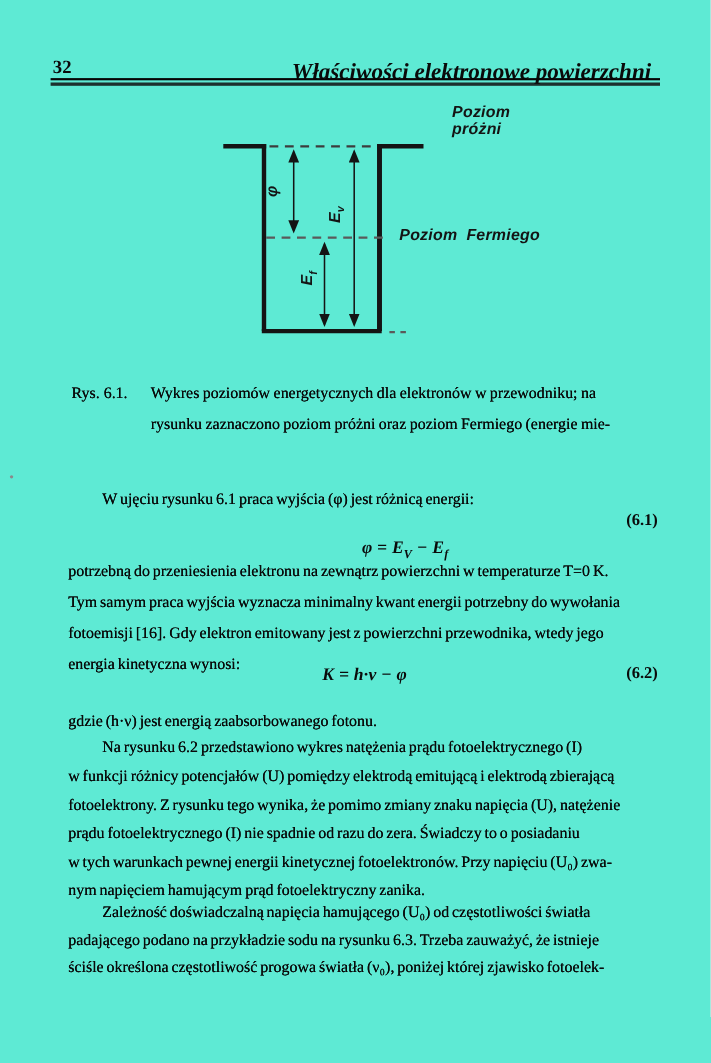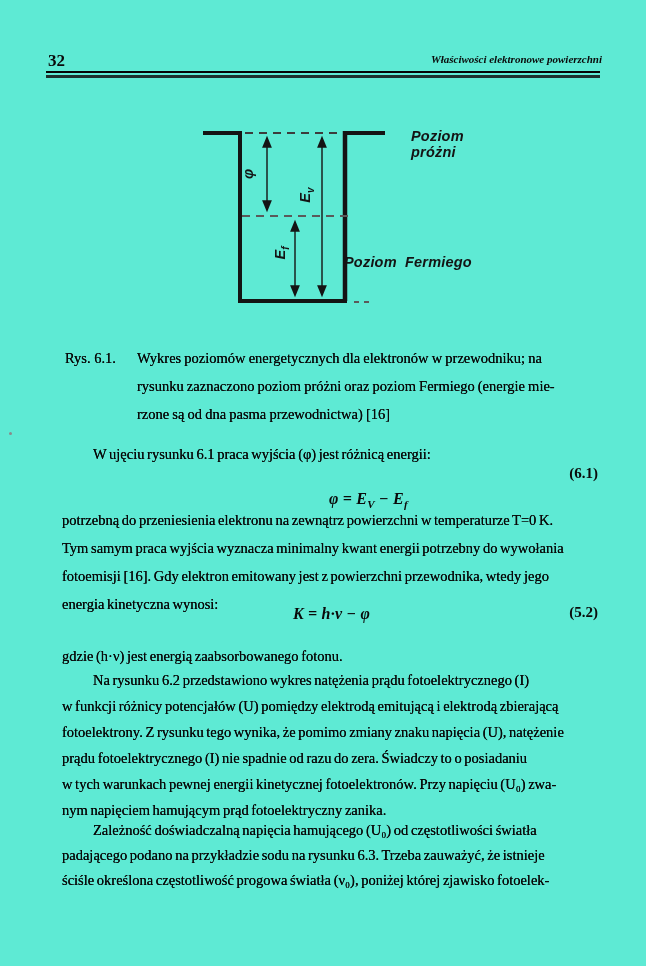--- a/index.html
+++ b/index.html
@@ -3,21 +3,21 @@
 <meta charset="utf-8">
 <style>
   html,body{margin:0;padding:0;background:#e8e8e8;}
   #page{
     position:relative;width:646px;height:966px;background:#5eead4;
     margin:0 auto;overflow:hidden;
     font-family:"Liberation Serif","DejaVu Serif",serif;color:#0a0a0a;
   }
   
   .page-num{position:absolute;left:48px;top:51px;font-size:17px;font-weight:bold;}
-  .run-title{position:absolute;right:44px;top:53px;font-size:11px;font-weight:bold;font-style:italic;}
+  .run-title{position:absolute;right:54px;top:53px;font-size:21px;font-weight:bold;font-style:italic;}
   .rule1{position:absolute;left:46px;top:71px;width:554px;height:2px;background:#050505;}
   .rule2{position:absolute;left:46px;top:75px;width:554px;height:3px;background:#111;opacity:.85;}
   .speck{position:absolute;left:9px;top:432px;width:3px;height:3px;background:#8a8a8a;border-radius:50%;}
   
   #diagram{position:absolute;left:185px;top:105px;}
   .dlabel{
     position:absolute;font-family:"Liberation Sans","DejaVu Sans",sans-serif;
     font-weight:bold;font-style:italic;font-size:14.5px;line-height:15.5px;
     color:#141414;letter-spacing:.2px;word-spacing:4px;white-space:nowrap;
   }
@@ -72,46 +72,45 @@
 
     <path d="M60,28 H156" stroke="#3c3c3c" stroke-width="2" stroke-dasharray="8 6" fill="none"></path>
     <path d="M57,111 H167" stroke="#5a5a5a" stroke-width="2" stroke-dasharray="8 6" fill="none"></path>
     <path d="M169,197 H186" stroke="#5a5a5a" stroke-width="2" stroke-dasharray="5 5" fill="none"></path>
 
     <path d="M82,33 V105" stroke="#141414" stroke-width="1.4" fill="none" marker-start="url(#ah)" marker-end="url(#ah)"></path>
     <path d="M137,33 V190" stroke="#141414" stroke-width="1.4" fill="none" marker-start="url(#ah)" marker-end="url(#ah)"></path>
     <path d="M110,117 V190" stroke="#141414" stroke-width="1.4" fill="none" marker-start="url(#ah)" marker-end="url(#ah)"></path>
   </svg>
 
-  <div class="dlabel" style="left:411px;top:129px;">
+  <div class="dlabel" style="left:411px;top:95px;">
     <div>Poziom</div>
     <div>próżni</div>
   </div>
-  <div class="dlabel" style="left:344px;top:207px;margin-top:48px;">Poziom Fermiego</div>
+  <div class="dlabel" style="left:363px;top:207px;">Poziom Fermiego</div>
   <div class="rot" style="left:238px;top:164px;width:24px;">φ</div>
   <div class="rot" style="left:293px;top:185px;"><span>E</span><sub>v</sub></div>
   <div class="rot" style="left:268px;top:243px;"><span>E</span><sub>f</sub></div>
 
   <div class="cap-label">Rys. 6.1.</div>
   <div class="capline fill" style="top:350px;">Wykres poziomów energetycznych dla elektronów w przewodniku; na</div>
   <div class="capline fill" style="top:378px;">rysunku zaznaczono poziom próżni oraz poziom Fermiego (energie mie-</div>
-  <div class="capline" style="top:406px;">rzone są od dna pasma przewodnictwa) [16]</div>
 
   <div class="line indent" style="top:446px;">W ujęciu rysunku 6.1 praca wyjścia (φ) jest różnicą energii:</div>
 
   <div class="eq" style="top:490px;margin-left:36px;"><span>φ = E</span><sub>V</sub><span> − E</span><sub>f</sub></div>
   <div class="eqnum" style="top:465px;">(6.1)</div>
 
   <div class="line fill" style="top:512px;">potrzebną do przeniesienia elektronu na zewnątrz powierzchni w temperaturze T=0 K.</div>
   <div class="line fill" style="top:540px;">Tym samym praca wyjścia wyznacza minimalny kwant energii potrzebny do wywołania</div>
   <div class="line fill" style="top:568px;">fotoemisji [16]. Gdy elektron emitowany jest z powierzchni przewodnika, wtedy jego</div>
   <div class="line" style="top:596px;">energia kinetyczna wynosi:</div>
 
   <div class="eq" style="top:605px;">K = h·ν − φ</div>
-  <div class="eqnum" style="top:604px;">(5.2)</div>
+  <div class="eqnum" style="top:604px;">(6.2)</div>
 
   <div class="line" style="top:648px;">gdzie (h·ν) jest energią zaabsorbowanego fotonu.</div>
 
   <div class="line fill indent" style="top:672px;">Na rysunku 6.2 przedstawiono wykres natężenia prądu fotoelektrycznego (I)</div>
   <div class="line fill" style="top:698px;">w funkcji różnicy potencjałów (U) pomiędzy elektrodą emitującą i elektrodą zbierającą</div>
   <div class="line fill" style="top:750px;">prądu fotoelektrycznego (I) nie spadnie od razu do zera. Świadczy to o posiadaniu</div>
   <div class="line fill" style="top:724px;">fotoelektrony. Z rysunku tego wynika, że pomimo zmiany znaku napięcia (U), natężenie</div>
   <div class="line fill" style="top:776px;">w tych warunkach pewnej energii kinetycznej fotoelektronów. Przy napięciu (U₀) zwa-</div>
   <div class="line" style="top:802px;">nym napięciem hamującym prąd fotoelektryczny zanika.</div>
 

